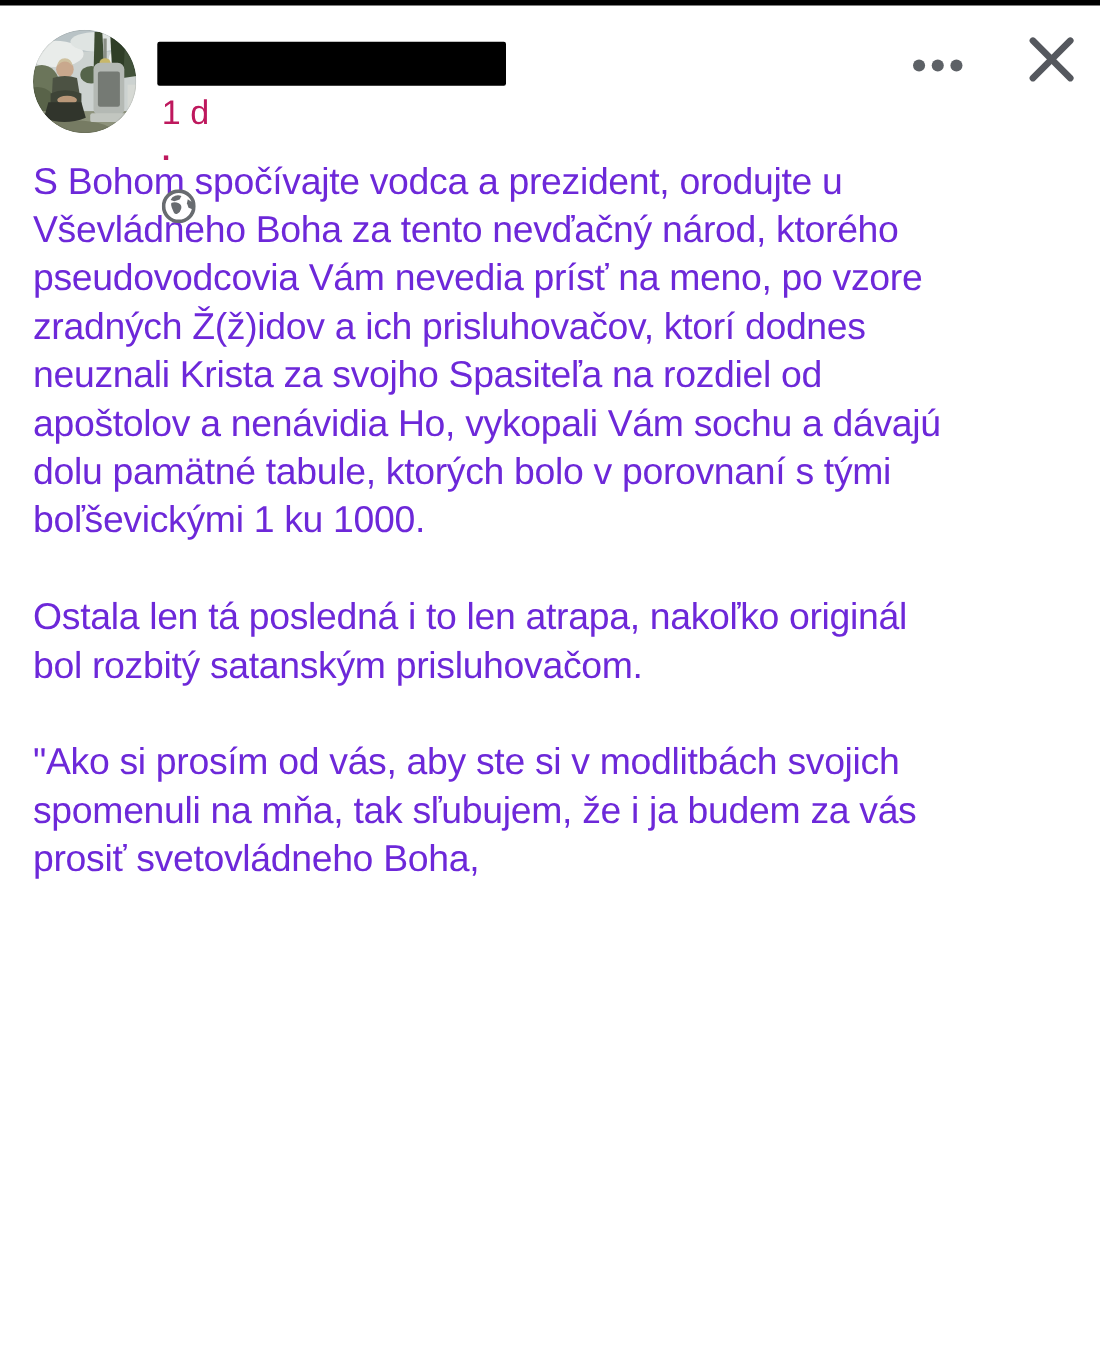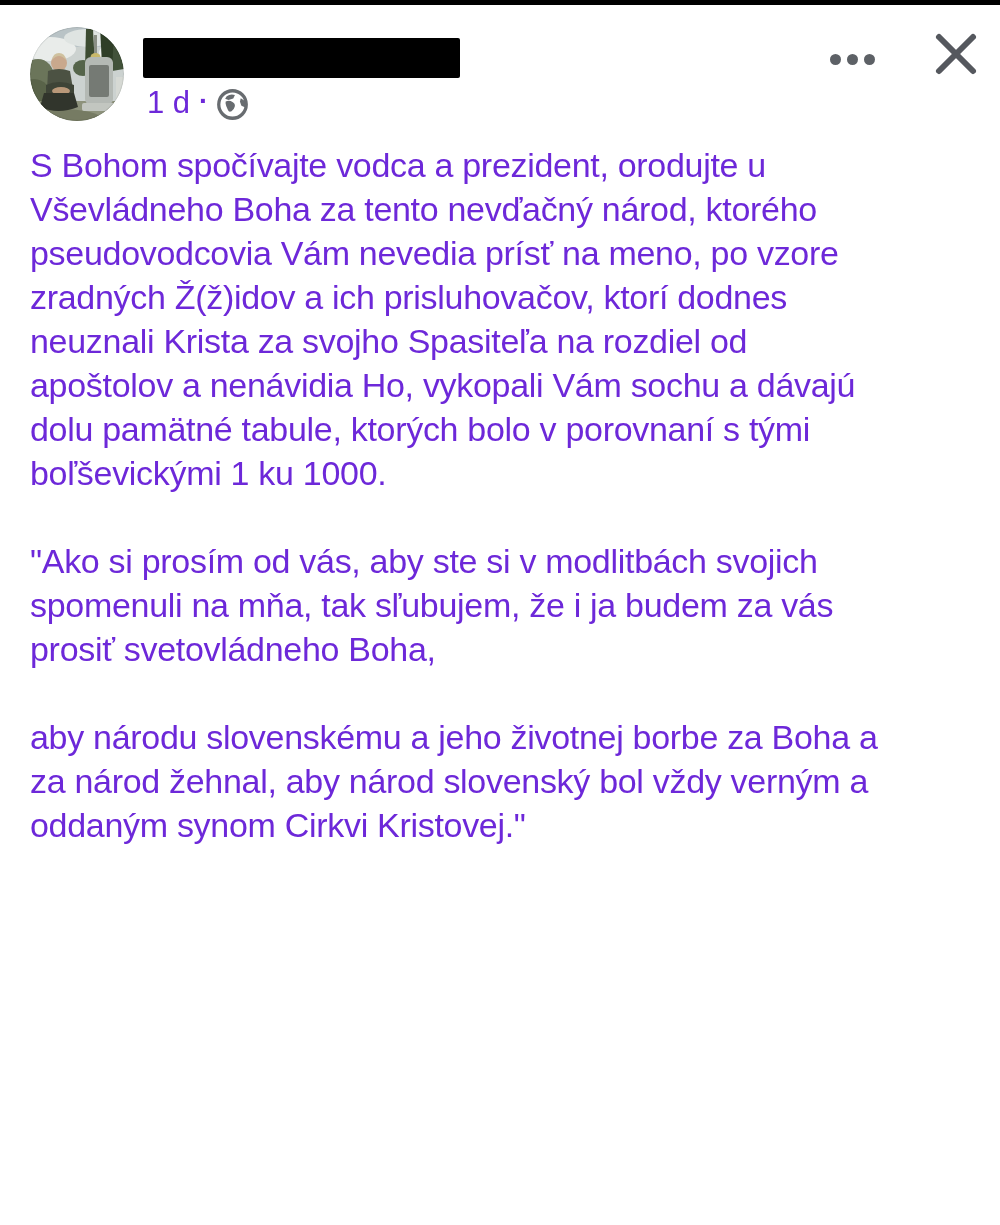--- a/index.html
+++ b/index.html
@@ -38,25 +38,26 @@
     height: 40px;
     background: #000000;
     border-radius: 2px;
     cursor: pointer;
   }
   .meta {
     position: absolute;
     left: 147px;
     top: 81px;
     display: flex;
-    align-items: flex-end;
+    align-items: flex-start;
     gap: 9px;
-    color: #6d28d9;
+    color: #be185d;
     font-size: 31px;
     line-height: 34px;
+    flex-direction: column;
   }
   .meta .timestamp { cursor: pointer; }
   .meta .sep {
     font-weight: bold;
     font-size: 28px;
     position: relative;
     top: -2px;
   }
   .meta .globe { display: inline-flex; }
   .dots {
@@ -177,21 +178,20 @@
 
   <main class="body-text">
     <p>S Bohom spočívajte vodca a prezident, orodujte u
 Vševládneho Boha za tento nevďačný národ, ktorého
 pseudovodcovia Vám nevedia prísť na meno, po vzore
 zradných Ž(ž)idov a ich prisluhovačov, ktorí dodnes
 neuznali Krista za svojho Spasiteľa na rozdiel od
 apoštolov a nenávidia Ho, vykopali Vám sochu a dávajú
 dolu pamätné tabule, ktorých bolo v porovnaní s tými
 boľševickými 1 ku 1000.</p>
+    <p>Ostala len tá posledná i to len atrapa, nakoľko originál
+bol rozbitý satanským prisluhovačom.</p>
     <p>"Ako si prosím od vás, aby ste si v modlitbách svojich
 spomenuli na mňa, tak sľubujem, že i ja budem za vás
 prosiť svetovládneho Boha,</p>
-    <p>aby národu slovenskému a jeho životnej borbe za Boha a
-za národ žehnal, aby národ slovenský bol vždy verným a
-oddaným synom Cirkvi Kristovej."</p>
   </main>
 
 </div>
 
 </body></html>

